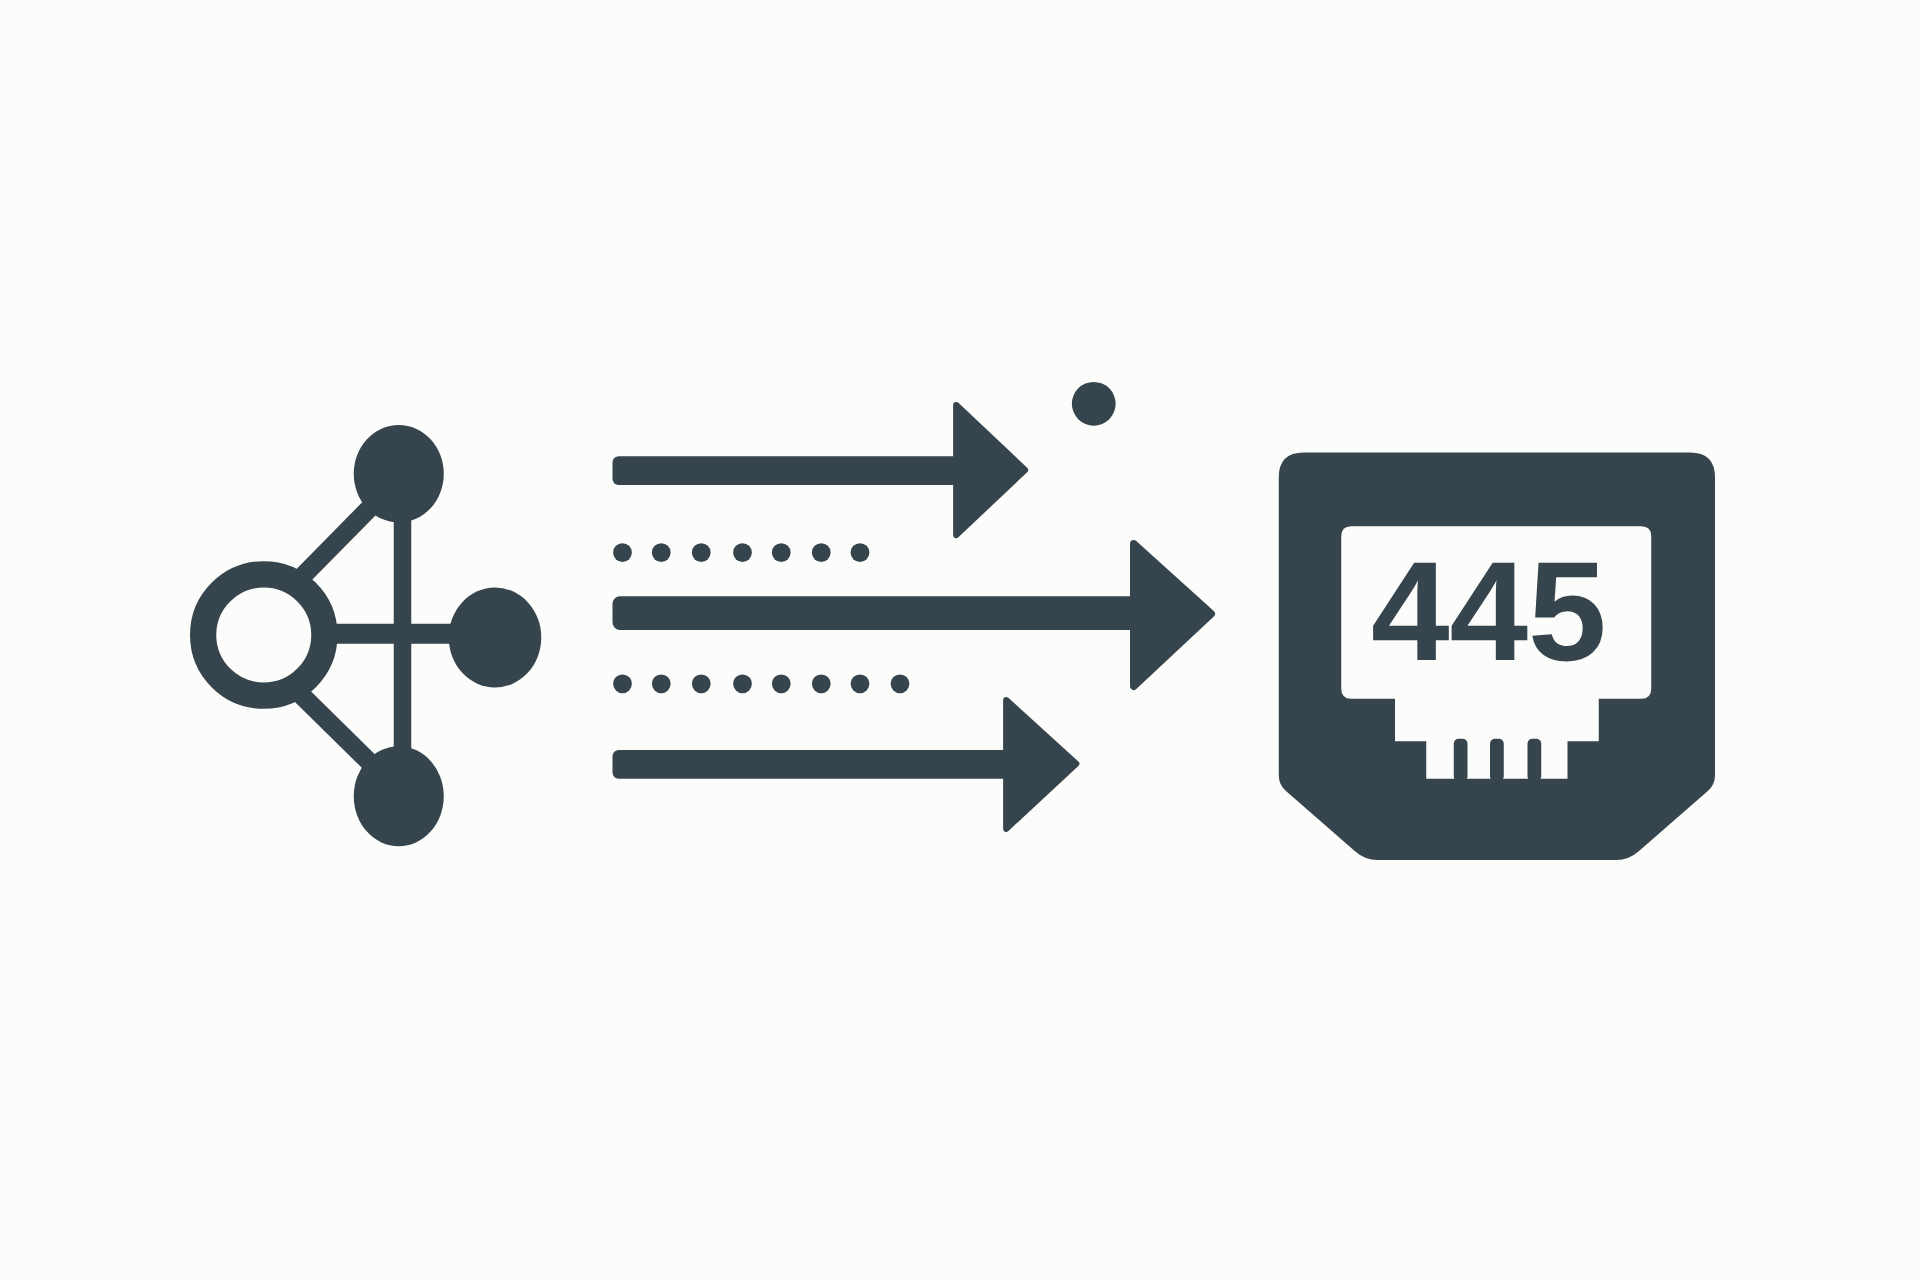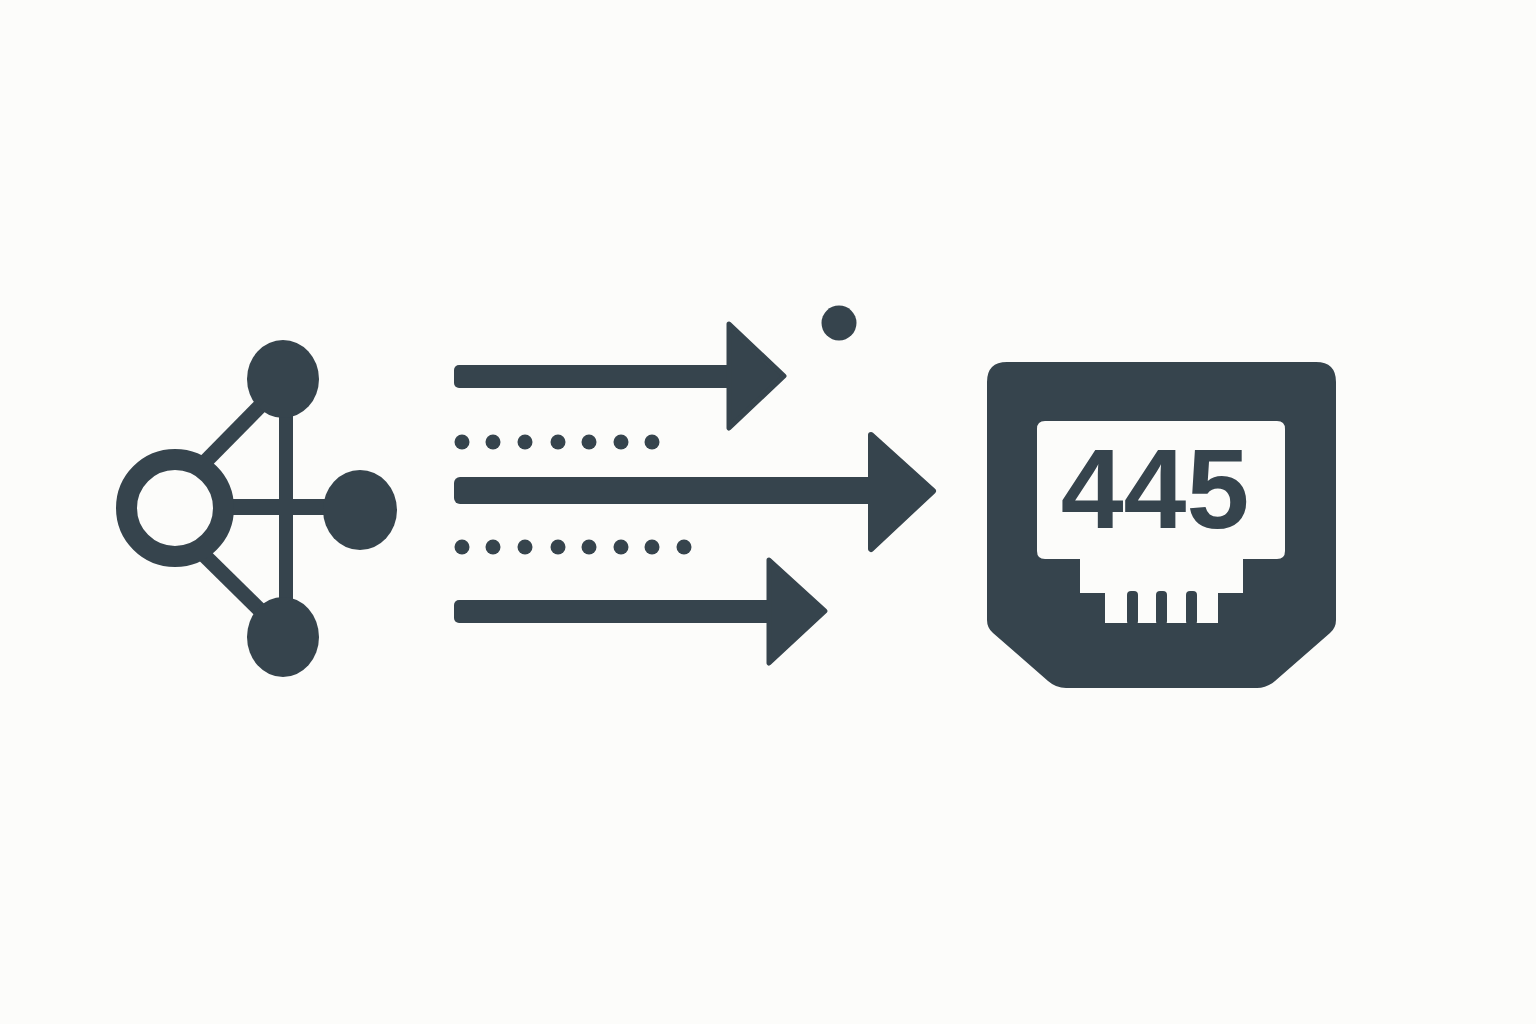--- a/index.html
+++ b/index.html
@@ -8,20 +8,21 @@
       width: 1536px;
       height: 1024px;
       overflow: hidden;
       background: #fcfcfa;
       font-family: "Liberation Sans", sans-serif;
     }
     #canvas {
       position: relative;
       width: 1273px;
       height: 1024px;
+      margin-left: 36px;
     }
     svg.scene {
       position: absolute;
       left: 0;
       top: 0;
       width: 1536px;
       height: 1024px;
     }
     .port-label {
       font-family: "Liberation Sans", sans-serif;

